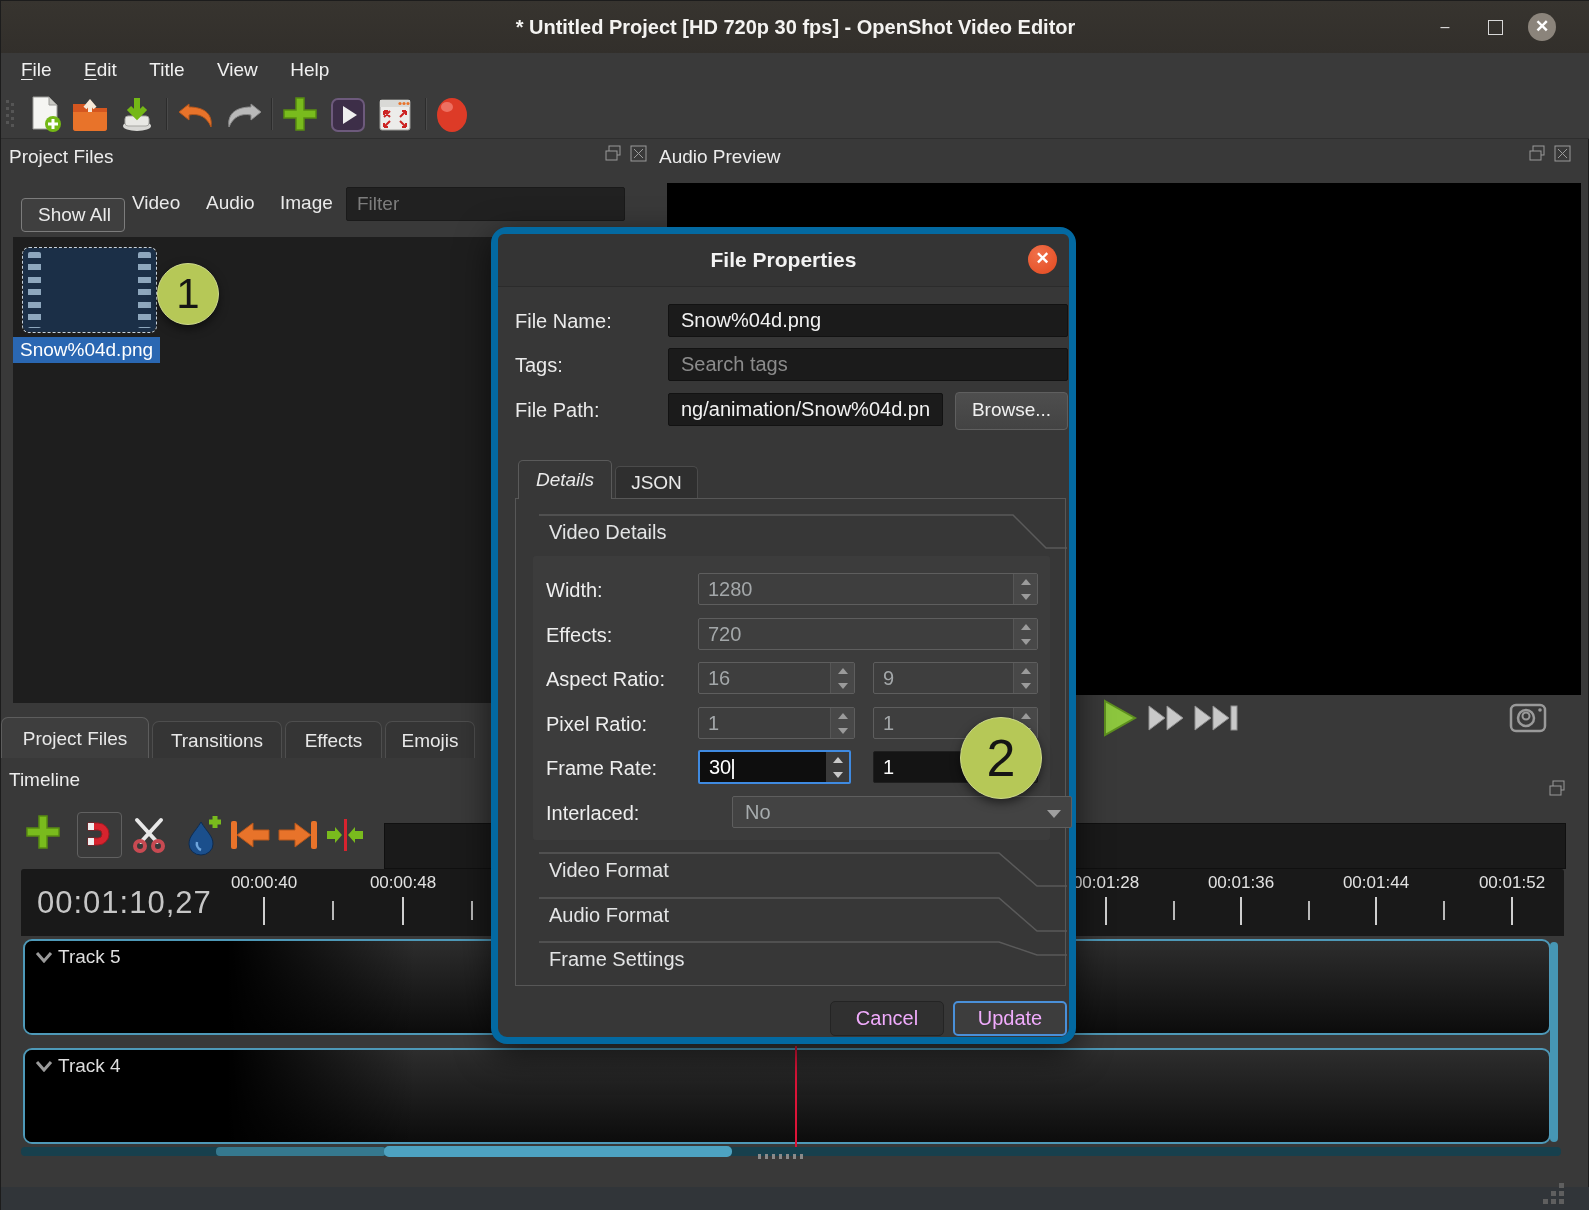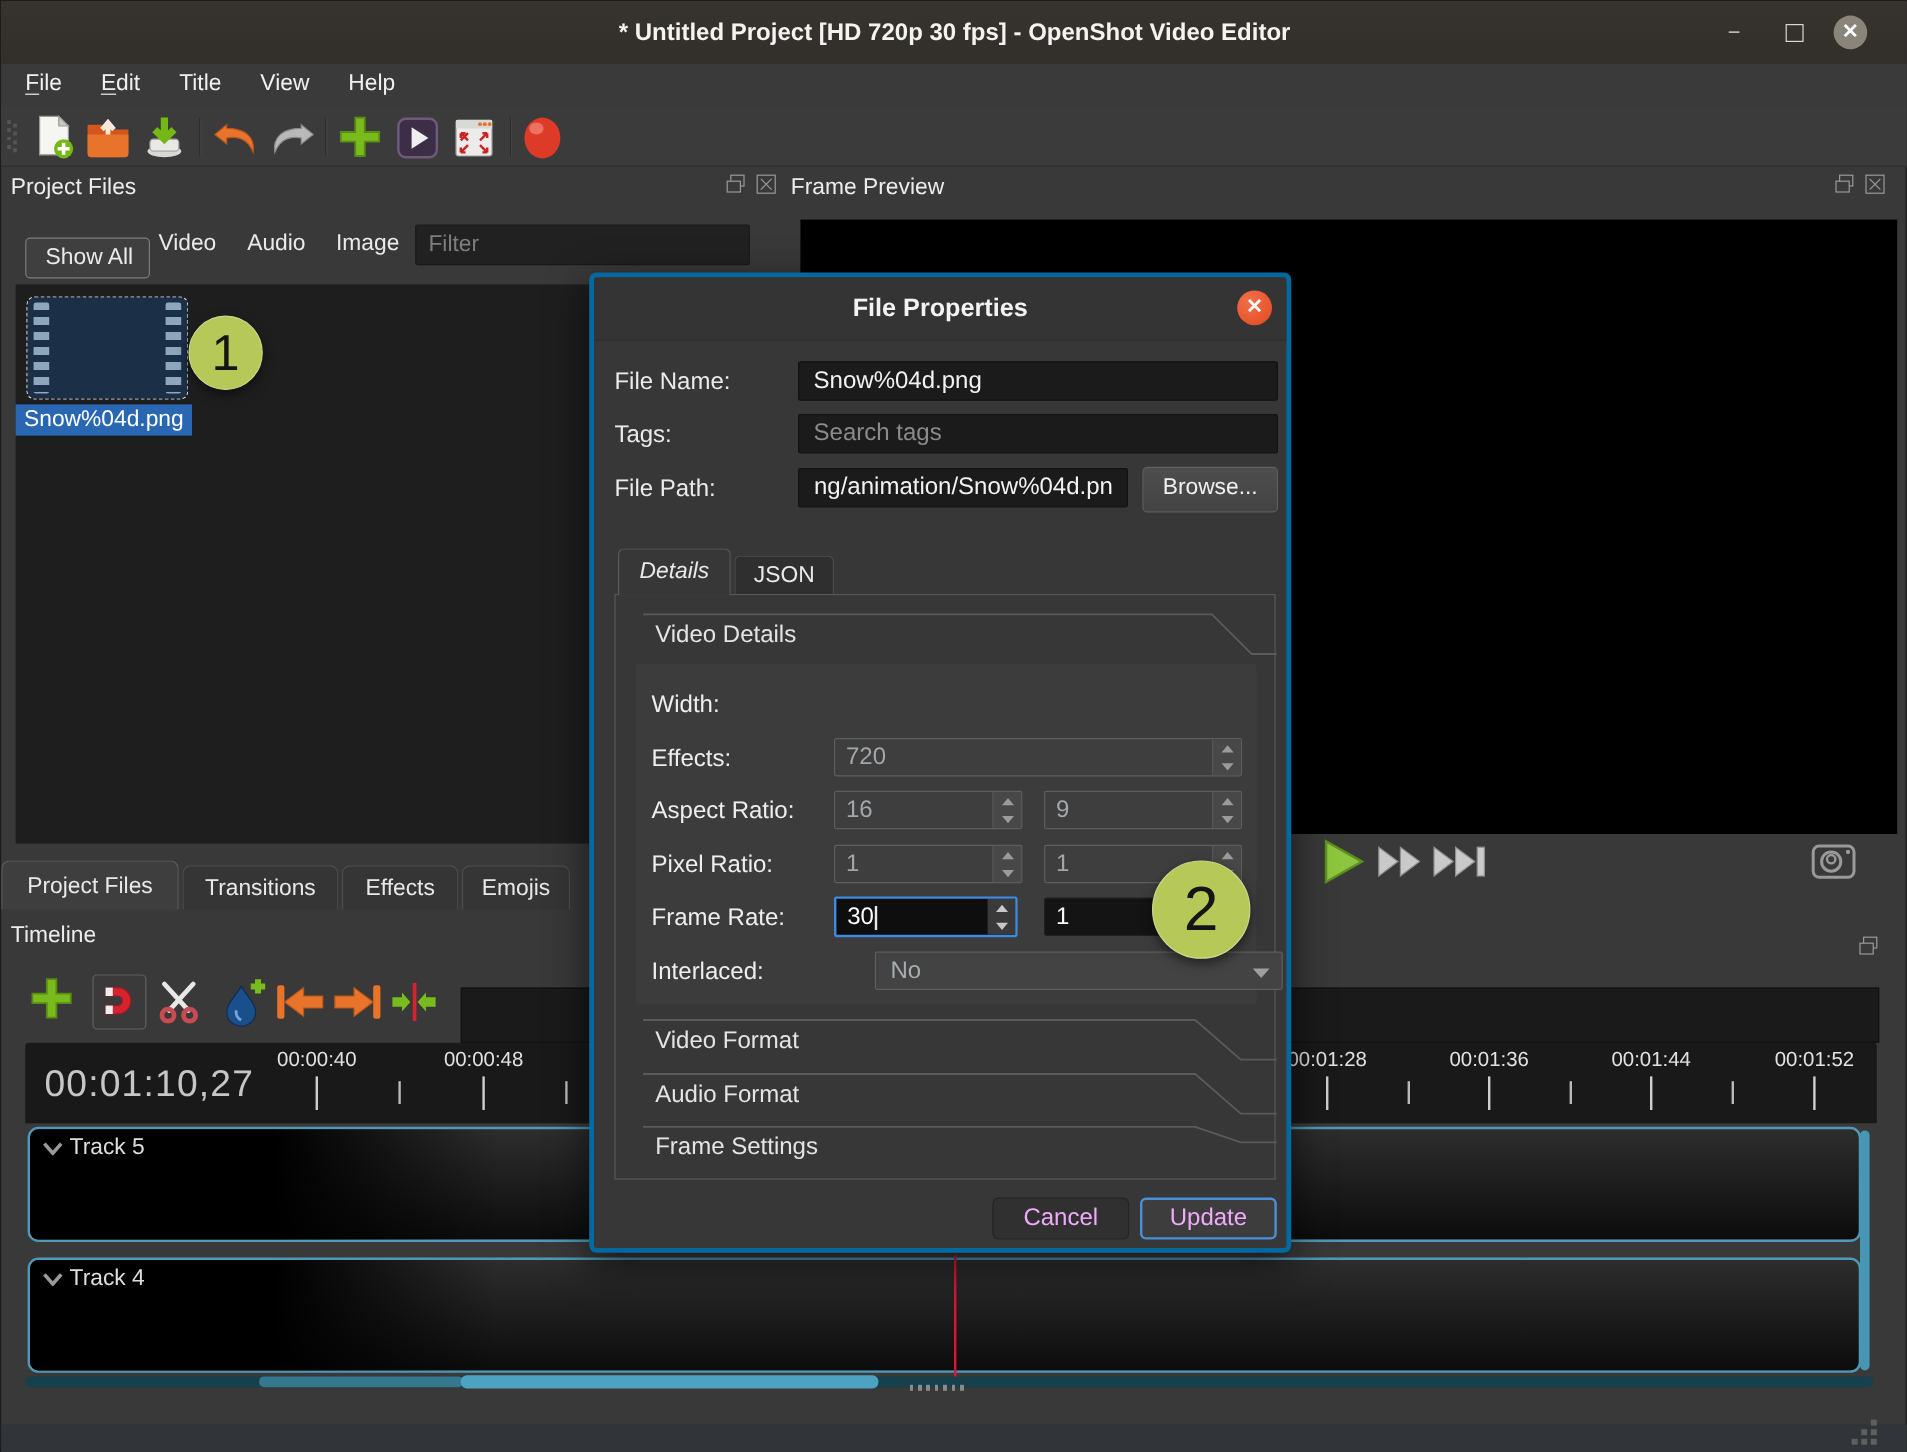--- a/index.html
+++ b/index.html
@@ -56,21 +56,21 @@
   .track{position:absolute;left:22px;width:1528px;border:2px solid #4e99b8;border-radius:9px;background:linear-gradient(#2d2d2d,#0c0c0c);box-sizing:border-box;}
   .track .hdr{position:absolute;left:0;top:0;bottom:0;width:390px;background:linear-gradient(to right,#000 52%,rgba(0,0,0,0));border-radius:7px 0 0 7px;}
   .track .tlabel{position:absolute;left:33px;top:5px;color:#dedede;font-size:19px;}
   .vscroll{left:1549px;top:941px;width:8px;height:200px;background:#4696b4;border-radius:4px;}
   .hscroll-track{left:20px;top:1146px;width:1540px;height:9px;background:#17404d;border-radius:4px;}
   .hscroll-mid{left:215px;top:1146px;width:170px;height:9px;background:#35788e;border-radius:4px;}
   .hscroll-handle{left:383px;top:1145px;width:348px;height:11px;background:#4da2c1;border-radius:5px;}
   .playhead{left:794px;top:1045px;width:2px;height:102px;background:#dc1438;}
 
   
-  .dialog{left:490px;top:226px;width:585px;height:817px;background:#373737;border:4px solid #0369a1;border-radius:6px;box-shadow:0 10px 34px rgba(0,0,0,.6);box-sizing:border-box;}
+  .dialog{left:490px;top:226px;width:585px;height:817px;background:#373737;border:7px solid #0369a1;border-radius:16px;box-shadow:0 10px 34px rgba(0,0,0,.6);box-sizing:border-box;}
   .dlg-titlebar{position:absolute;left:0;top:0;width:100%;height:52px;background:#343434;border-bottom:1px solid #2b2b2b;border-radius:6px 6px 0 0;}
   .dlg-title{width:100%;text-align:center;line-height:52px;color:#f3f3f3;font-weight:bold;font-size:21px;}
   .dlg-close{position:absolute;right:12px;top:11px;width:29px;height:29px;border-radius:50%;background:radial-gradient(circle at 35% 30%,#f0704a,#e3491f);color:#fff;font-size:17px;font-weight:bold;text-align:center;line-height:28px;}
   .dlg-label{position:absolute;left:17px;color:#eaeaea;font-size:20px;}
   .dfield{position:absolute;background:#1b1b1b;border:1px solid #121212;border-radius:2px;color:#f2f2f2;font-size:20px;padding:0 12px;height:33px;line-height:33px;box-sizing:border-box;}
   .dfield::placeholder{color:#8b8b8b;}
   input.dfield{box-sizing:border-box;}
   .browse-btn{position:absolute;left:457px;top:158px;width:111px;height:36px;background:linear-gradient(#4e4e4e,#434343);border:1px solid #5f5f5f;border-radius:4px;color:#f0f0f0;font-size:19px;text-align:center;line-height:34px;}
   .dlg-tab{position:absolute;box-sizing:border-box;font-size:19px;color:#e9e9e9;text-align:center;}
   .dlg-tab.active{left:20px;top:226px;width:94px;height:39px;line-height:37px;background:#373737;border:1px solid #5a5a5a;border-bottom:none;border-radius:5px 5px 0 0;z-index:2;font-style:italic;}
@@ -219,21 +219,21 @@
     <div class="abs filelist" style="left:12px;top:99px;width:625px;height:466px;">
       <div class="filmstrip">
         <div class="holes" style="left:5px;"></div>
         <div class="holes" style="right:5px;"></div>
       </div>
       <div class="filelabel">Snow%04d.png</div>
     </div>
   </div>
 
   <div class="abs" style="left:652px;top:137px;width:937px;height:575px;">
-    <div class="abs panel-title" style="left:6px;top:8px;">Frame Preview</div>
+    <div class="abs panel-title" style="left:6px;top:8px;">Audio Preview</div>
     <div class="abs pan-icons" style="left:872px;top:7px;">
       <svg width="17" height="17">
           <rect x="4" y="1" width="11" height="9" fill="none" stroke="#9a9a9a"></rect>
           <rect x="1" y="6" width="11" height="9" fill="#3a3a3a" stroke="#9a9a9a"></rect>
         </svg>
       <svg width="17" height="17">
           <rect x="1" y="1" width="15" height="15" fill="none" stroke="#9a9a9a"></rect>
           <path d="M4 4 l9 9 M13 4 l-9 9" stroke="#9a9a9a"></path>
         </svg>
     </div>
@@ -405,20 +405,31 @@
       <svg class="decor" width="551" height="460">
         <polyline points="23,16 497,16 530,49 551,49" fill="none" stroke="#5a5a5a" stroke-width="1.5"></polyline>
         <polyline points="23,354 483,354 521,387 551,387" fill="none" stroke="#5a5a5a" stroke-width="1.5"></polyline>
         <polyline points="23,399 483,399 521,432 551,432" fill="none" stroke="#5a5a5a" stroke-width="1.5"></polyline>
         <polyline points="23,443 483,443 521,456 551,456" fill="none" stroke="#5a5a5a" stroke-width="1.5"></polyline>
       </svg>
       <div class="sec-title" style="top:22px;">Video Details</div>
       <div class="groupbox"></div>
 
       <div class="row-label" style="top:80px;">Width:</div>
+      <div class="spin dis" style="left:182px;top:74px;width:340px;">
+        <div class="val">1280</div>
+        <div class="btns">
+            <div class="b">
+              <div class="tri-up"></div>
+            </div>
+            <div class="b">
+              <div class="tri-dn"></div>
+            </div>
+          </div>
+      </div>
 
       <div class="row-label" style="top:125px;">Effects:</div>
       <div class="spin dis" style="left:182px;top:119px;width:340px;">
         <div class="val">720</div>
         <div class="btns">
             <div class="b">
               <div class="tri-up"></div>
             </div>
             <div class="b">
               <div class="tri-dn"></div>

